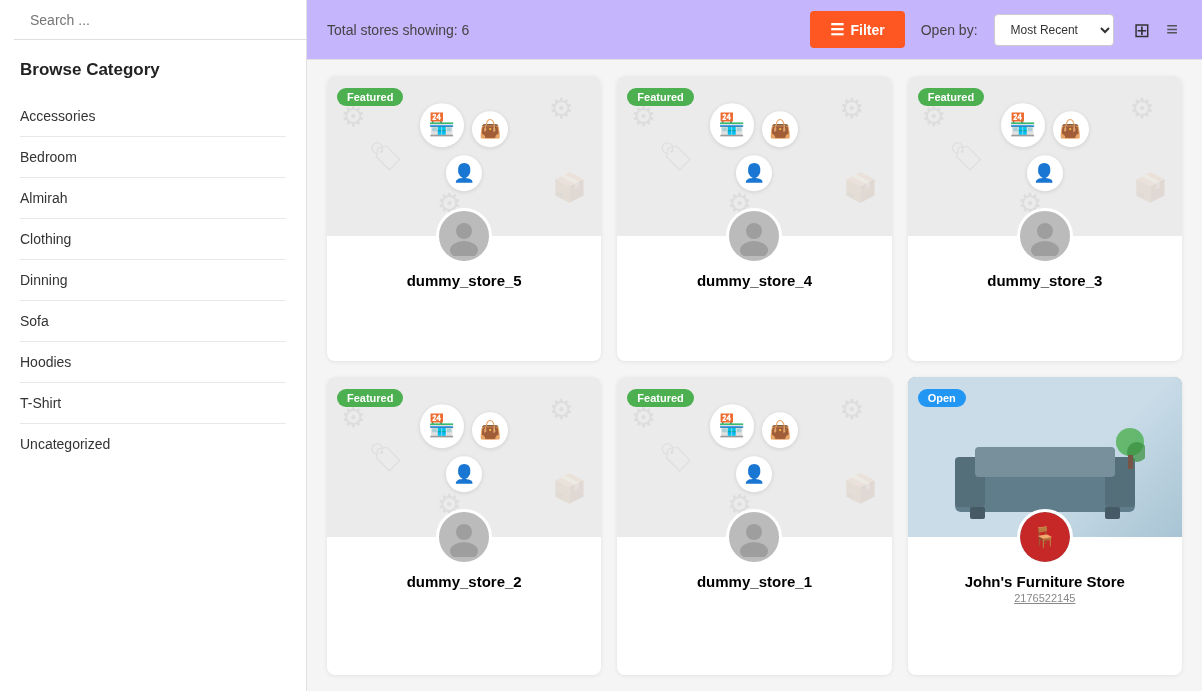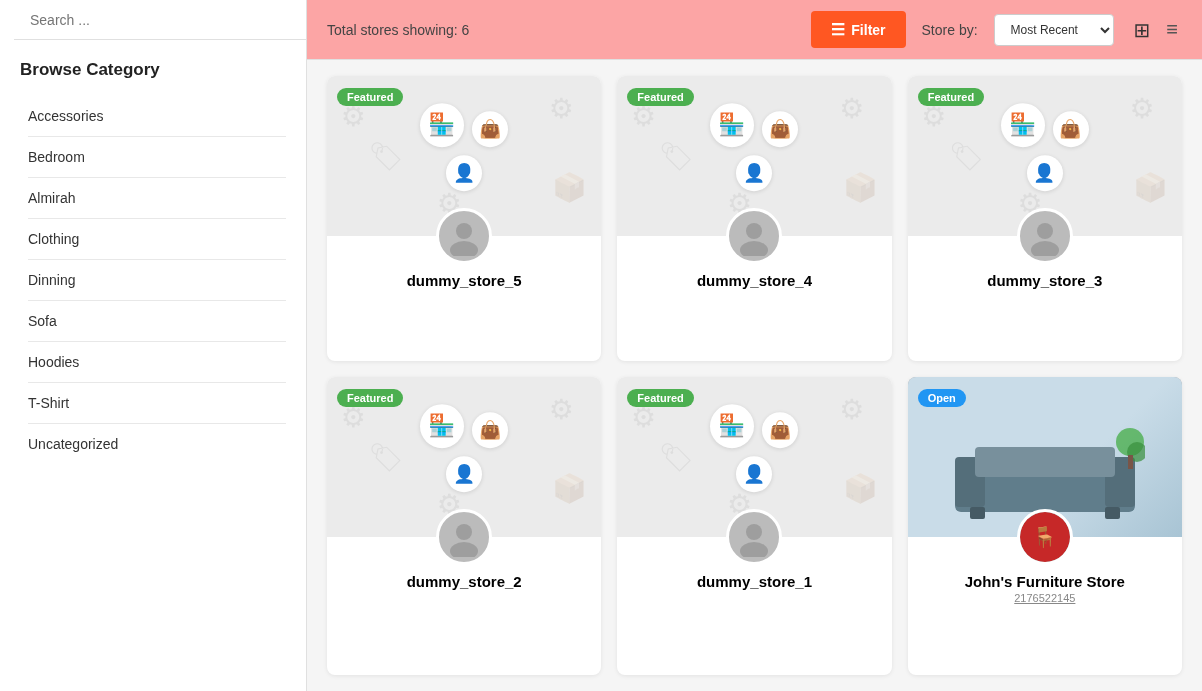--- a/index.html
+++ b/index.html
@@ -43,34 +43,33 @@
     }
     .category-list {
       list-style: none;
     }
     .category-list li {
       padding: 12px 0;
       border-bottom: 1px solid #e8e8e8;
       font-size: 14px;
       color: #333;
       cursor: pointer;
-      margin-left: 8px;
     }
     .category-list li:last-child { border-bottom: none; }
 
     
     .main {
       flex: 1;
       display: flex;
       flex-direction: column;
       overflow: hidden;
       background: #f5f5f5;
     }
     .toolbar {
-      background: #fca5a5;
+      background: #c4b5fd;
       padding: 0 20px;
       height: 60px;
       display: flex;
       align-items: center;
       border-bottom: 1px solid #e0e0e0;
       gap: 16px;
     }
     .total-stores {
       font-size: 14px;
       color: #444;
@@ -270,21 +269,21 @@
   </div>
 </aside>
 
 <main class="main">
   <div class="toolbar">
     <span class="total-stores">Total stores showing: 6</span>
     <button class="filter-btn">
       <span class="filter-icon">☰</span>
       <span>Filter</span>
     </button>
-    <span class="sort-label">Store by:</span>
+    <span class="sort-label">Open by:</span>
     <select class="sort-select">
       
     <option value="Most Recent">Most Recent</option><option value="Oldest">Oldest</option><option value="A-Z">A-Z</option><option value="Z-A">Z-A</option></select>
     <div class="view-toggle">
       <button class="view-btn active">⊞</button>
       <button class="view-btn">≡</button>
     </div>
   </div>
 
   <div class="store-grid">

